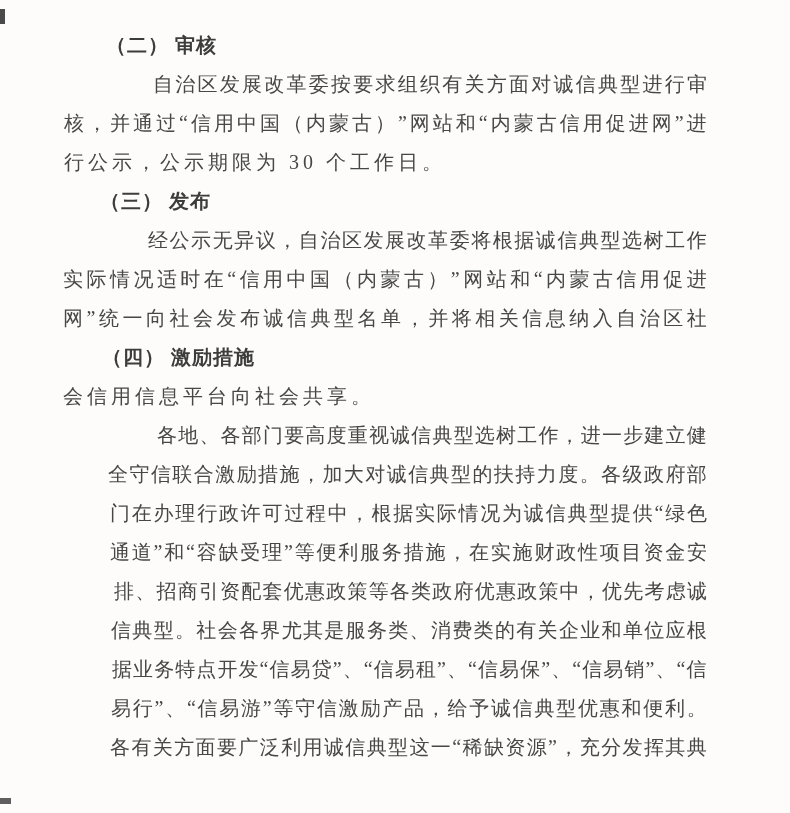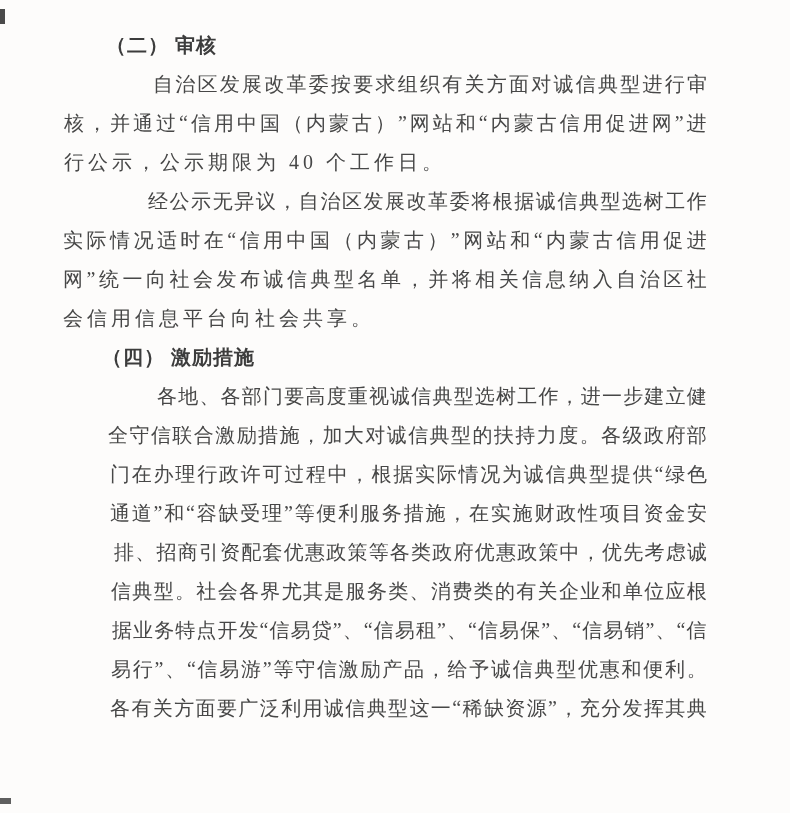--- a/index.html
+++ b/index.html
@@ -127,21 +127,22 @@
         <span>蒙</span>
         <span>古</span>
         <span>信</span>
         <span>用</span>
         <span>促</span>
         <span>进</span>
         <span>网</span>
         <span>”</span>
         <span>进</span>
       </div>
-    <div class="line plain" style="margin-left:64px">行公示，公示期限为 40 个工作日。</div>
+    <div class="line plain" style="margin-left:64px">行公示，公示期限为 30 个工作日。</div>
+    <div class="line heading" style="margin-left:100px">（三） 发布</div>
     <div class="line jline" style="margin-left:148px">
         <span>经</span>
         <span>公</span>
         <span>示</span>
         <span>无</span>
         <span>异</span>
         <span>议</span>
         <span>，</span>
         <span>自</span>
         <span>治</span>
@@ -217,22 +218,22 @@
         <span>关</span>
         <span>信</span>
         <span>息</span>
         <span>纳</span>
         <span>入</span>
         <span>自</span>
         <span>治</span>
         <span>区</span>
         <span>社</span>
       </div>
+    <div class="line heading" style="margin-left:102px">（四） 激励措施</div>
     <div class="line plain" style="margin-left:63px">会信用信息平台向社会共享。</div>
-    <div class="line heading" style="margin-left:102px">（四） 激励措施</div>
     <div class="line jline" style="margin-left:157px">
         <span>各</span>
         <span>地</span>
         <span>、</span>
         <span>各</span>
         <span>部</span>
         <span>门</span>
         <span>要</span>
         <span>高</span>
         <span>度</span>

